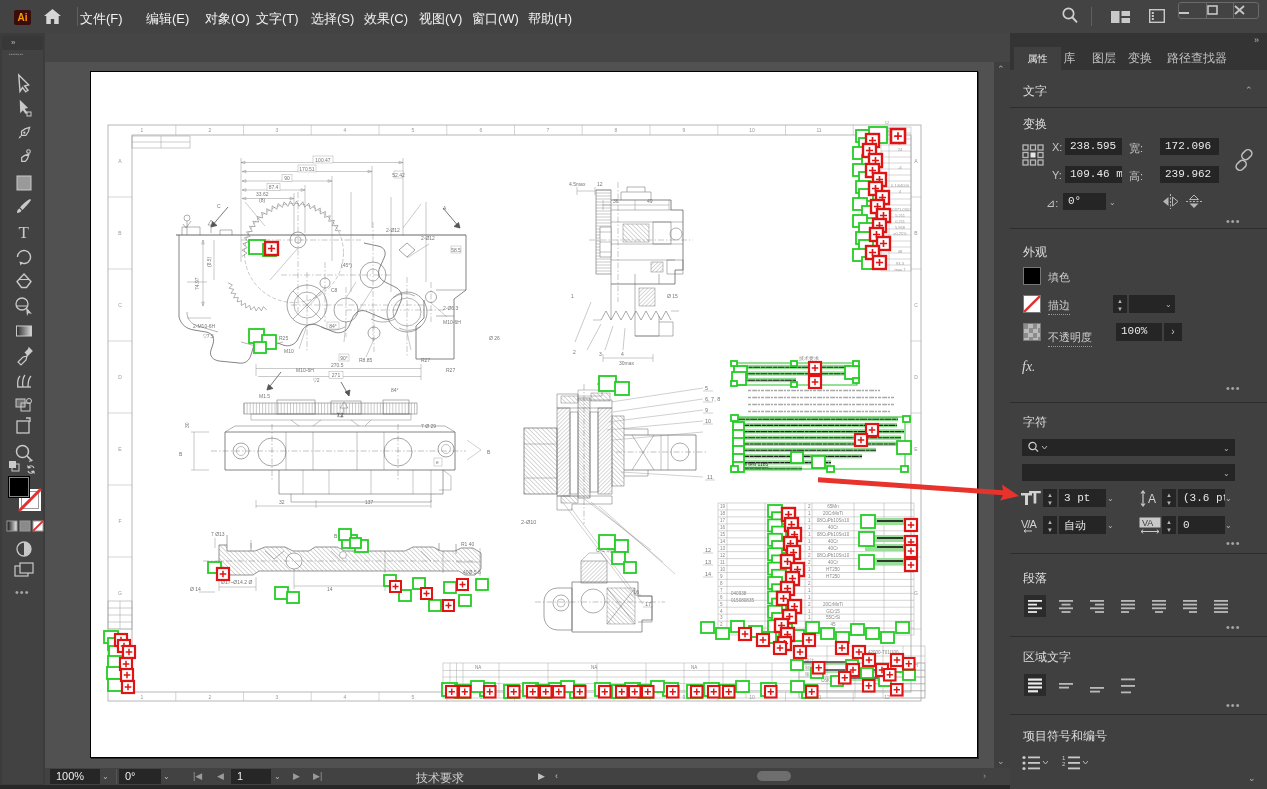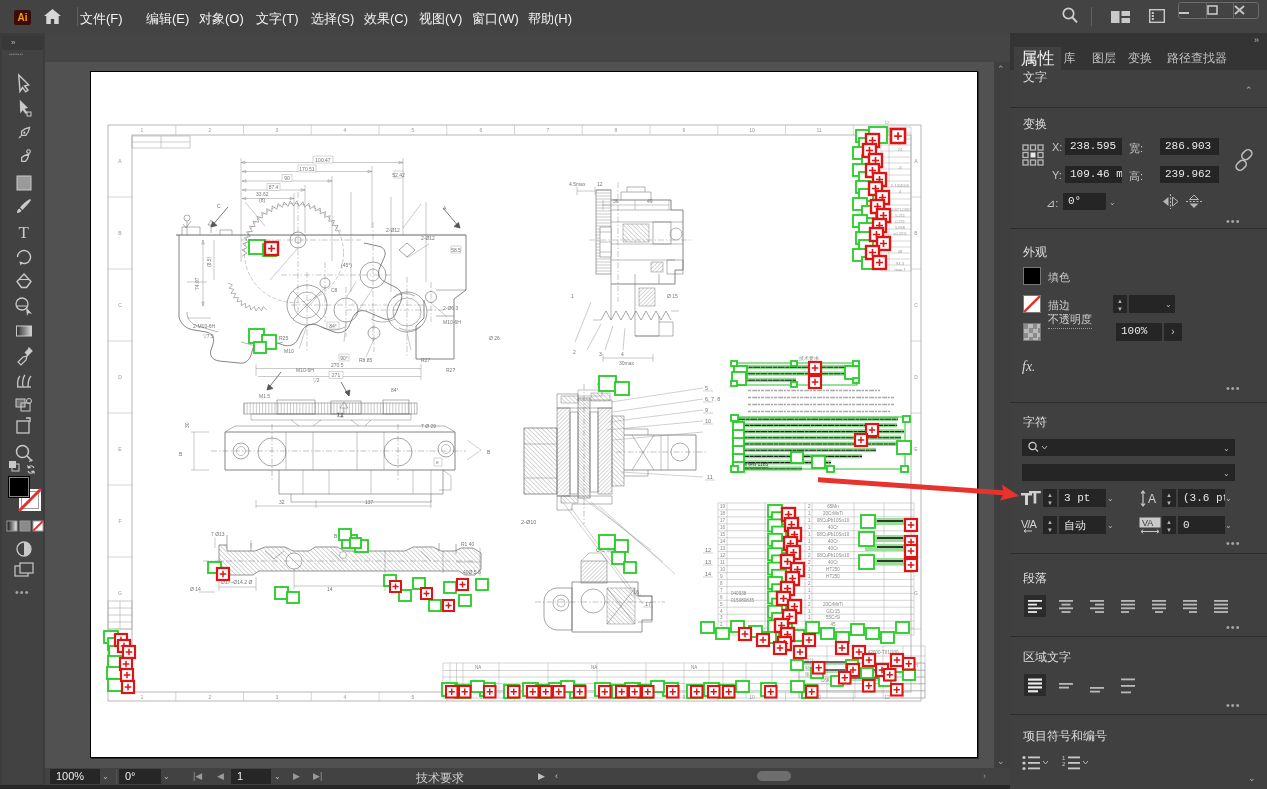--- a/index.html
+++ b/index.html
@@ -32,21 +32,21 @@
 
 #statusbar{left:45px;top:768px;width:965px;height:17px;background:#424242}
 .sfield{position:absolute;top:1px;height:15px;background:#262626;color:#ececec;font-size:11px;line-height:15px;padding-left:6px}
 .schev{position:absolute;top:4px;color:#bbbbbb;font-size:8px}
 .snav{position:absolute;top:3px;color:#9a9a9a;font-size:9px}
 #bottomstrip{left:0;top:785px;width:1267px;height:4px;background:#282828}
 
 #rpanel{left:1010px;top:33px;width:257px;height:756px;background:#404040}
 #rtabstrip{position:absolute;left:0;top:0;width:257px;height:37px;background:#343434}
 .rtab{position:absolute;top:14px;height:23px;font-size:12px;color:#c0c0c0;line-height:23px;text-align:center}
-#rtabactive{position:absolute;left:4px;top:14px;width:47px;height:23px;background:#404040;color:#efefef;font-size:17px;line-height:23px;text-align:center}
+#rtabactive{position:absolute;left:4px;top:14px;width:47px;height:23px;background:#404040;color:#efefef;font-size:10px;line-height:23px;text-align:center}
 .sechdr{position:absolute;left:13px;font-size:12px;color:#dedede}
 .divl{position:absolute;left:0;width:257px;height:1px;background:#2d2d2d}
 .fld{position:absolute;background:#252525;color:#e8e8e8;font-size:11px;font-family:"Liberation Mono",monospace;line-height:17px;padding-left:5px;white-space:nowrap;overflow:hidden}
 .flbl{position:absolute;font-size:11px;color:#c5c5c5}
 .chev{position:absolute;color:#b5b5b5;font-size:8px}
 .stepper{position:absolute;width:14px;background:#252525;color:#b5b5b5;font-size:6px;text-align:center;line-height:8px}
 .dots{position:absolute;color:#a5a5a5;font-size:11px;letter-spacing:1px}
 .icbtn{position:absolute;width:22px;height:22px}
 .icbtn.on{background:#2b2b2b}
 svg{display:block}
@@ -56,21 +56,21 @@
   <div class="abs" id="menubar">
     <div class="abs" id="ailogo">Ai</div>
     <div class="abs" id="homeic">
         <svg width="19" height="17" viewBox="0 0 19 17">
           <path d="M9.5 1L1 8h2.3v8h4.5v-5h3.4v5h4.5V8H18z" fill="#d6d6d6"></path>
         </svg>
       </div>
     <div class="vsep" style="left:77px;top:7px;height:19px"></div>
     <div class="menuitem" style="left:80px">文件(F)</div>
     <div class="menuitem" style="left:146px">编辑(E)</div>
-    <div class="menuitem" style="left:199px">对象(O)</div>
+    <div class="menuitem" style="left:205px">对象(O)</div>
     <div class="menuitem" style="left:256px">文字(T)</div>
     <div class="menuitem" style="left:311px">选择(S)</div>
     <div class="menuitem" style="left:364px">效果(C)</div>
     <div class="menuitem" style="left:419px">视图(V)</div>
     <div class="menuitem" style="left:472px">窗口(W)</div>
     <div class="menuitem" style="left:528px">帮助(H)</div>
     <div class="abs" style="left:1061px;top:6px">
         <svg width="18" height="19" viewBox="0 0 18 19">
           <circle cx="7.5" cy="7.5" r="5.2" fill="none" stroke="#cfcfcf" stroke-width="1.7"></circle>
           <path d="M11.5 11.5L16 16.4" stroke="#cfcfcf" stroke-width="1.9"></path>
@@ -1336,41 +1336,41 @@
   <div class="abs" id="rpanel">
     <div id="rtabstrip">
       <div style="position:absolute;right:8px;top:2px;color:#b9b9b9;font-size:9px">»</div>
       <div id="rtabactive">属性</div>
       <div class="rtab" style="left:47px;width:25px">库</div>
       <div class="rtab" style="left:74px;width:40px">图层</div>
       <div class="rtab" style="left:110px;width:40px">变换</div>
       <div class="rtab" style="left:157px;width:86px;text-align:left">路径查找器</div>
     </div>
     <div id="rcontent">
-      <div class="sechdr" style="top:36px">文字</div>
+      <div class="sechdr" style="top:50px">文字</div>
       <div style="position:absolute;left:235px;top:52px;color:#b0b0b0;font-size:9px">⌃</div>
       <div class="divl" style="top:74px"></div>
       <div class="sechdr" style="top:83px">变换</div>
       <svg class="abs" style="left:12px;top:111px" width="22" height="22" viewBox="0 0 22 22">
           <g fill="none" stroke="#b8b8b8" stroke-width="1.3">
             <rect x="1" y="1" width="5" height="5"></rect>
             <rect x="8.5" y="1" width="5" height="5"></rect>
             <rect x="16" y="1" width="5" height="5"></rect>
             <rect x="1" y="8.5" width="5" height="5"></rect>
             <rect x="16" y="8.5" width="5" height="5"></rect>
             <rect x="1" y="16" width="5" height="5"></rect>
             <rect x="8.5" y="16" width="5" height="5"></rect>
             <rect x="16" y="16" width="5" height="5"></rect>
           </g>
           <rect x="8.5" y="8.5" width="5" height="5" fill="#e8e8e8"></rect>
         </svg>
       <div class="flbl" style="left:42px;top:108px">X:</div>
       <div class="fld" style="left:55px;top:105px;width:57px;height:17px">238.595</div>
       <div class="flbl" style="left:119px;top:108px">宽:</div>
-      <div class="fld" style="left:150px;top:105px;width:59px;height:17px">286.903</div>
+      <div class="fld" style="left:150px;top:105px;width:59px;height:17px">172.096</div>
       <div class="flbl" style="left:42px;top:136px">Y:</div>
       <div class="fld" style="left:55px;top:133px;width:57px;height:17px">109.46 m</div>
       <div class="flbl" style="left:119px;top:136px">高:</div>
       <div class="fld" style="left:150px;top:133px;width:59px;height:17px">239.962</div>
       <svg class="abs" style="left:222px;top:112px" width="24" height="30" viewBox="0 0 24 30">
           <g fill="none" stroke="#bdbdbd" stroke-width="1.6" transform="rotate(28 12 15) translate(2,2)">
             <rect x="6.2" y="1.5" width="7.6" height="11" rx="3.8" transform="rotate(18 10 7)"></rect>
             <rect x="6.2" y="13.5" width="7.6" height="11" rx="3.8" transform="rotate(18 10 19)"></rect>
           </g>
         </svg>
@@ -1398,21 +1398,21 @@
           </svg>
         </div>
       <div class="flbl" style="left:38px;top:265px;color:#cccccc;border-bottom:1px dotted #999;padding-bottom:1px">描边</div>
       <div class="stepper" style="left:103px;top:262px;height:18px">
           <div style="margin-top:2px">▲</div>
           <div>▼</div>
         </div>
       <div class="fld" style="left:119px;top:262px;width:46px;height:18px"></div>
       <div class="chev" style="left:155px;top:267px">⌄</div>
       <div class="abs" style="left:13px;top:290px;width:18px;height:18px;border:1px solid #777;background:conic-gradient(#b9b9b9 25%,#8b8b8b 0 50%,#b9b9b9 0 75%,#8b8b8b 0);background-size:9px 9px"></div>
-      <div class="flbl" style="left:38px;top:279px;color:#cccccc;border-bottom:1px dotted #999;padding-bottom:1px">不透明度</div>
+      <div class="flbl" style="left:38px;top:297px;color:#cccccc;border-bottom:1px dotted #999;padding-bottom:1px">不透明度</div>
       <div class="fld" style="left:106px;top:290px;width:46px;height:18px">100%</div>
       <div class="abs" style="left:154px;top:290px;width:18px;height:18px;background:#252525;color:#c8c8c8;font-size:10px;text-align:center;line-height:18px">›</div>
       <div class="abs" style="left:12px;top:326px;color:#d8d8d8;font-size:14px;font-style:italic;font-family:'Liberation Serif',serif">fx<span style="font-size:12px">.</span></div>
       <div class="dots" style="left:216px;top:349px">•••</div>
       <div class="divl" style="top:369px"></div>
       <div class="sechdr" style="top:381px">字符</div>
       <div class="fld" style="left:12px;top:406px;width:213px;height:17px">
           <svg width="24" height="13" viewBox="0 0 24 13" style="margin-top:2px">
             <circle cx="5.5" cy="5" r="3.6" fill="none" stroke="#cfcfcf" stroke-width="1.2"></circle>
             <path d="M8.2 7.7L11 10.5" stroke="#cfcfcf" stroke-width="1.2"></path>

